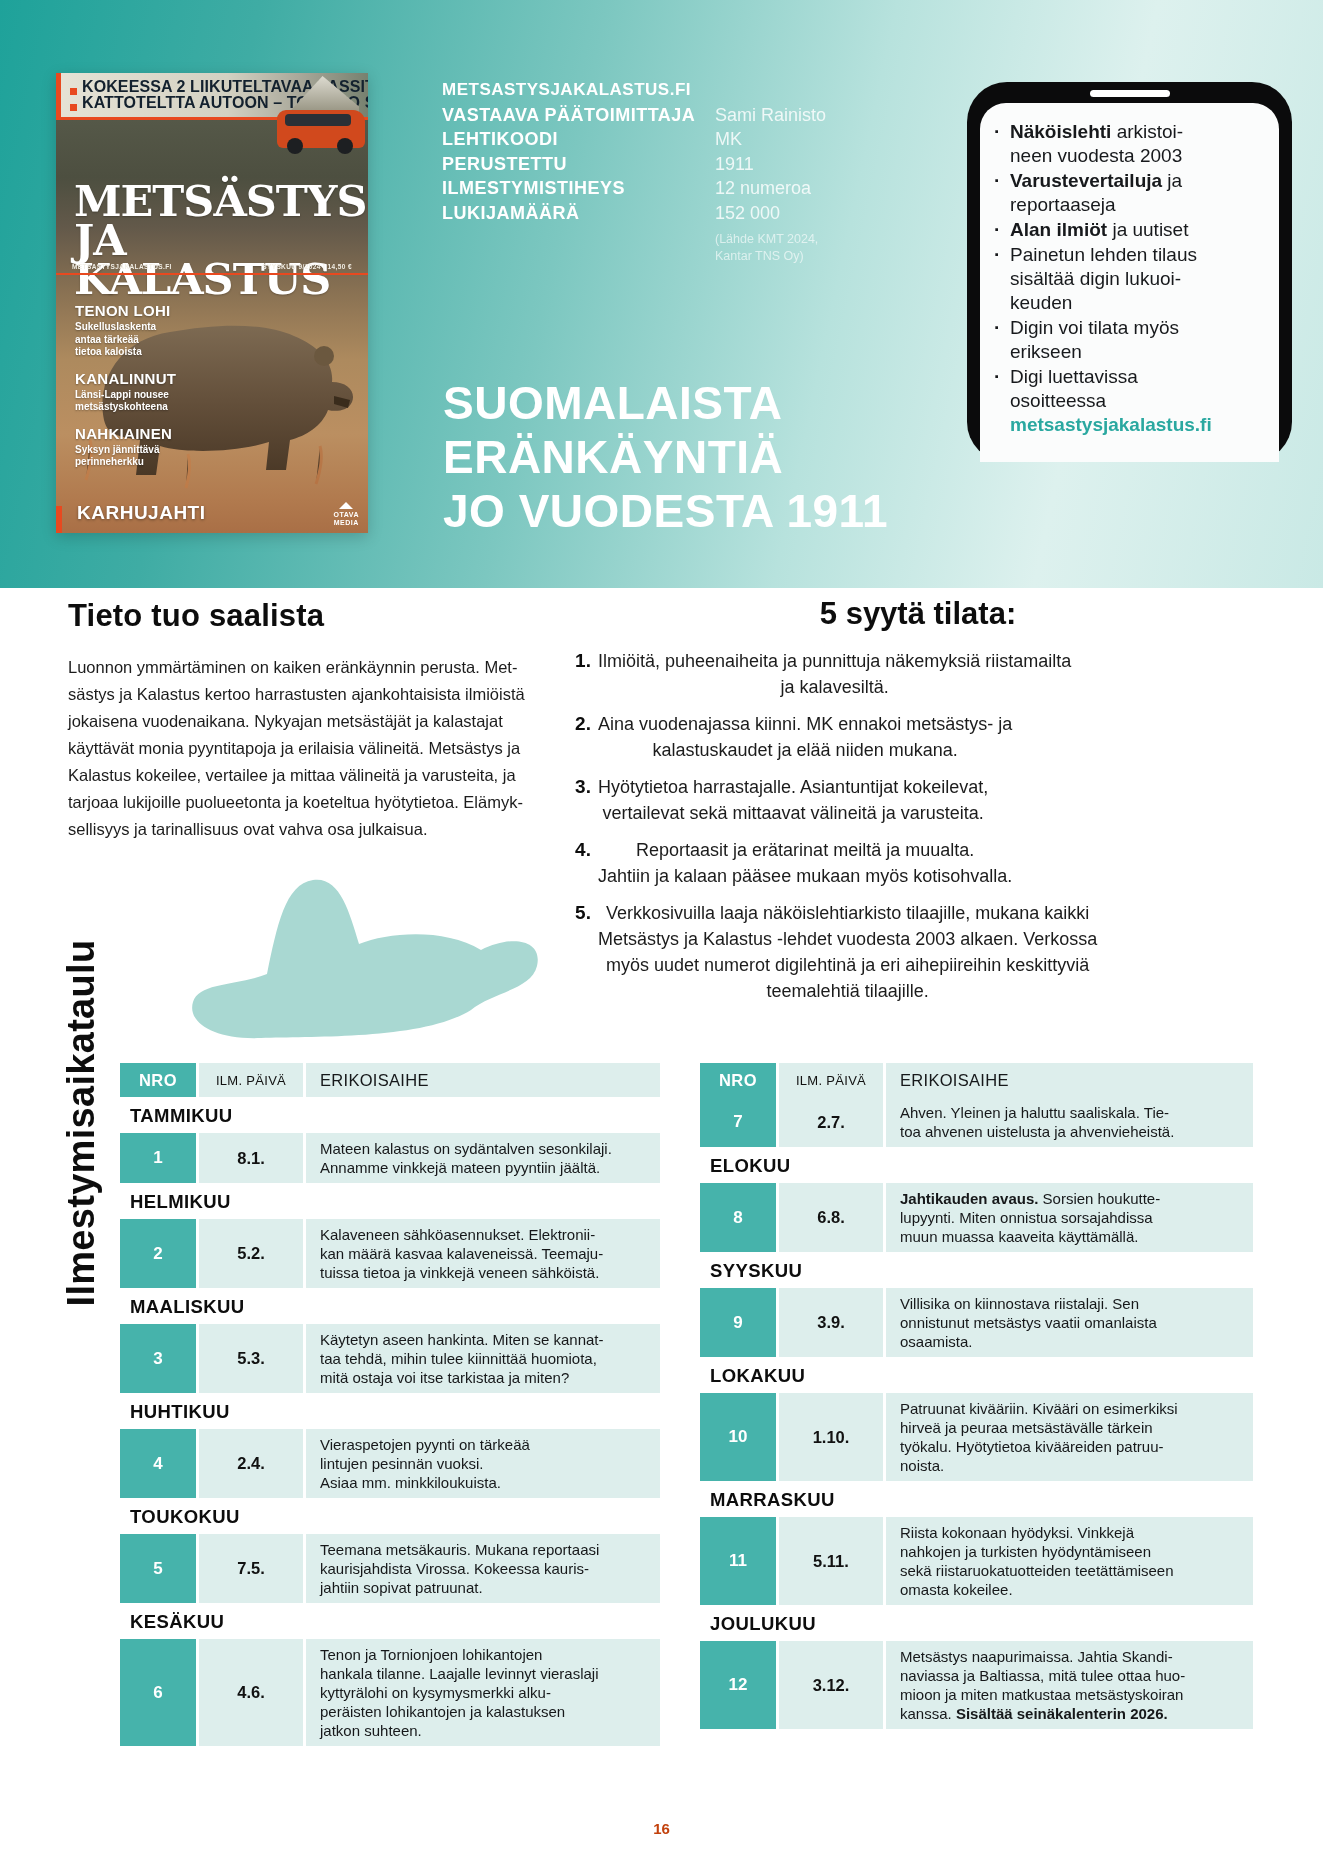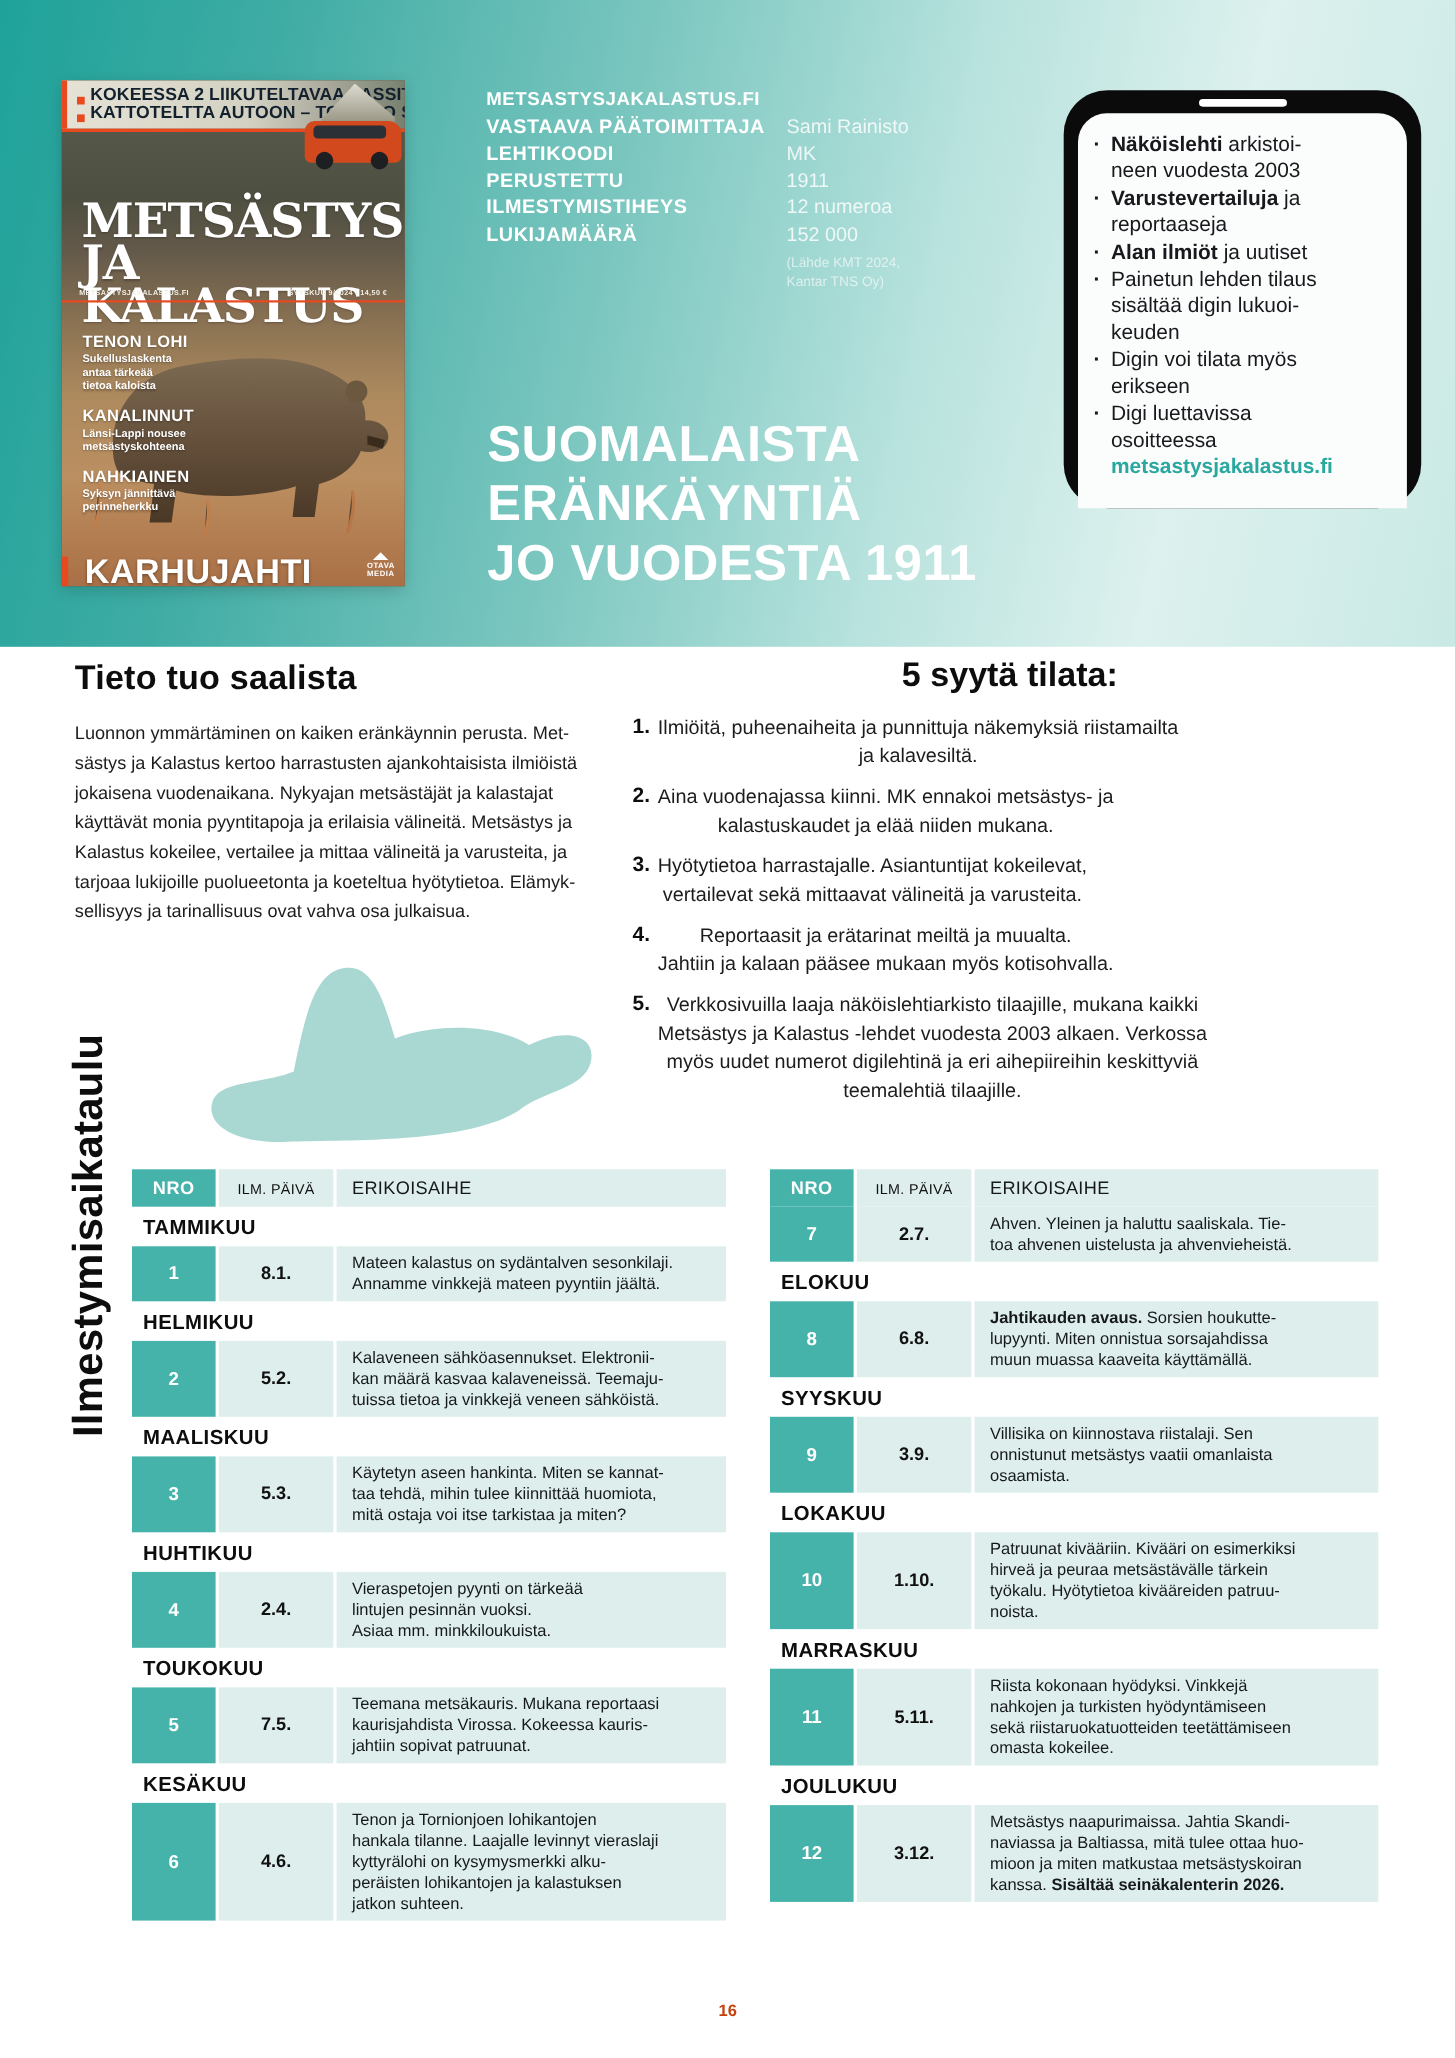--- a/index.html
+++ b/index.html
@@ -37,21 +37,21 @@
             text-shadow:0 1px 2px rgba(0,0,0,.25);}
   .cov-meta{position:absolute;left:16px;top:143px;width:280px;display:flex;justify-content:space-between;z-index:3;
             font-size:6.5px;font-weight:700;color:#f2efe6;letter-spacing:.4px;}
   .cov-rule-mid{position:absolute;left:0;top:153px;width:100%;height:2px;background:#e8491f;z-index:3;}
   .coverlines{position:absolute;left:19px;top:182px;z-index:3;color:#fff;}
   .cl{margin-bottom:11px;}
   .cl-title{font-size:15px;font-weight:800;letter-spacing:.3px;text-shadow:0 1px 2px rgba(0,0,0,.35);}
   .cl-sub{font-size:10px;font-weight:700;line-height:12.5px;margin-top:2px;text-shadow:0 1px 2px rgba(0,0,0,.35);}
   .feature{position:absolute;left:0;top:382px;z-index:3;color:#fff;}
   .feat-bar{position:absolute;left:0;top:4px;width:6px;height:48px;background:#e8491f;}
-  .feat-title{margin-left:21px;font-size:31px;font-weight:800;letter-spacing:.5px;text-shadow:0 1px 3px rgba(0,0,0,.4);}
+  .feat-title{margin-left:21px;font-size:19px;font-weight:800;letter-spacing:.5px;text-shadow:0 1px 3px rgba(0,0,0,.4);}
   .otava{position:absolute;right:9px;bottom:6px;z-index:3;text-align:center;color:#fff;font-size:7px;font-weight:800;
          letter-spacing:.5px;line-height:8px;}
   .otava .tri{width:0;height:0;border-left:7px solid transparent;border-right:7px solid transparent;
               border-bottom:7px solid #fff;margin:0 auto 2px auto;}
 
   
   .facts{position:absolute;left:442px;top:78px;width:500px;}
   .facts-site{font-size:17px;font-weight:700;color:#fff;letter-spacing:.5px;line-height:24.5px;}
   .fact-row{display:flex;line-height:24.5px;font-size:18px;}
   .f-label{width:273px;flex:0 0 auto;font-weight:700;color:#ffffff;letter-spacing:.5px;}

